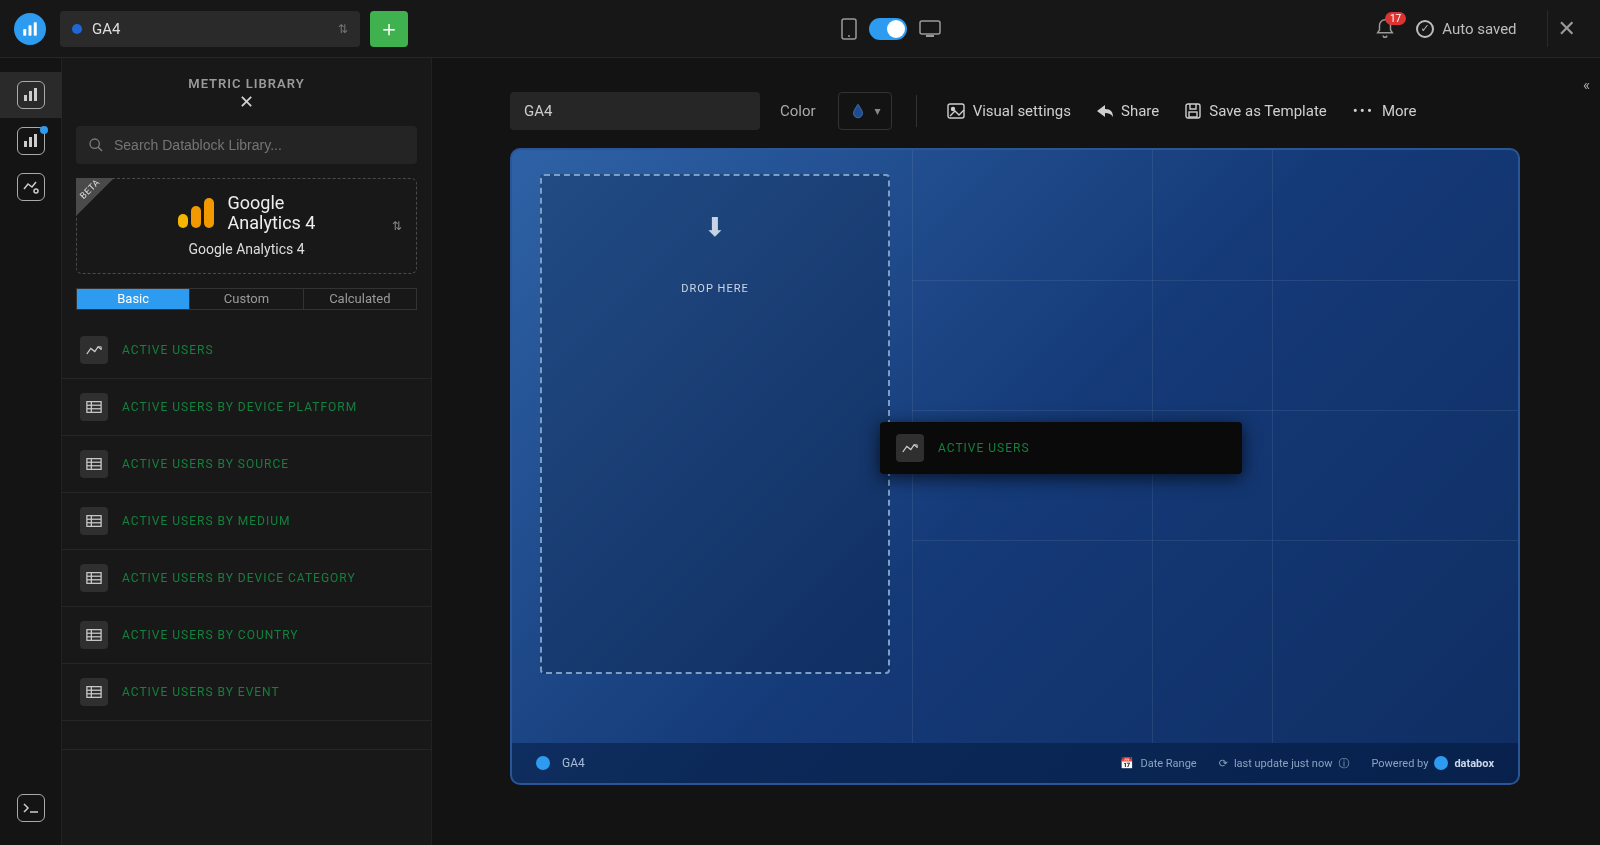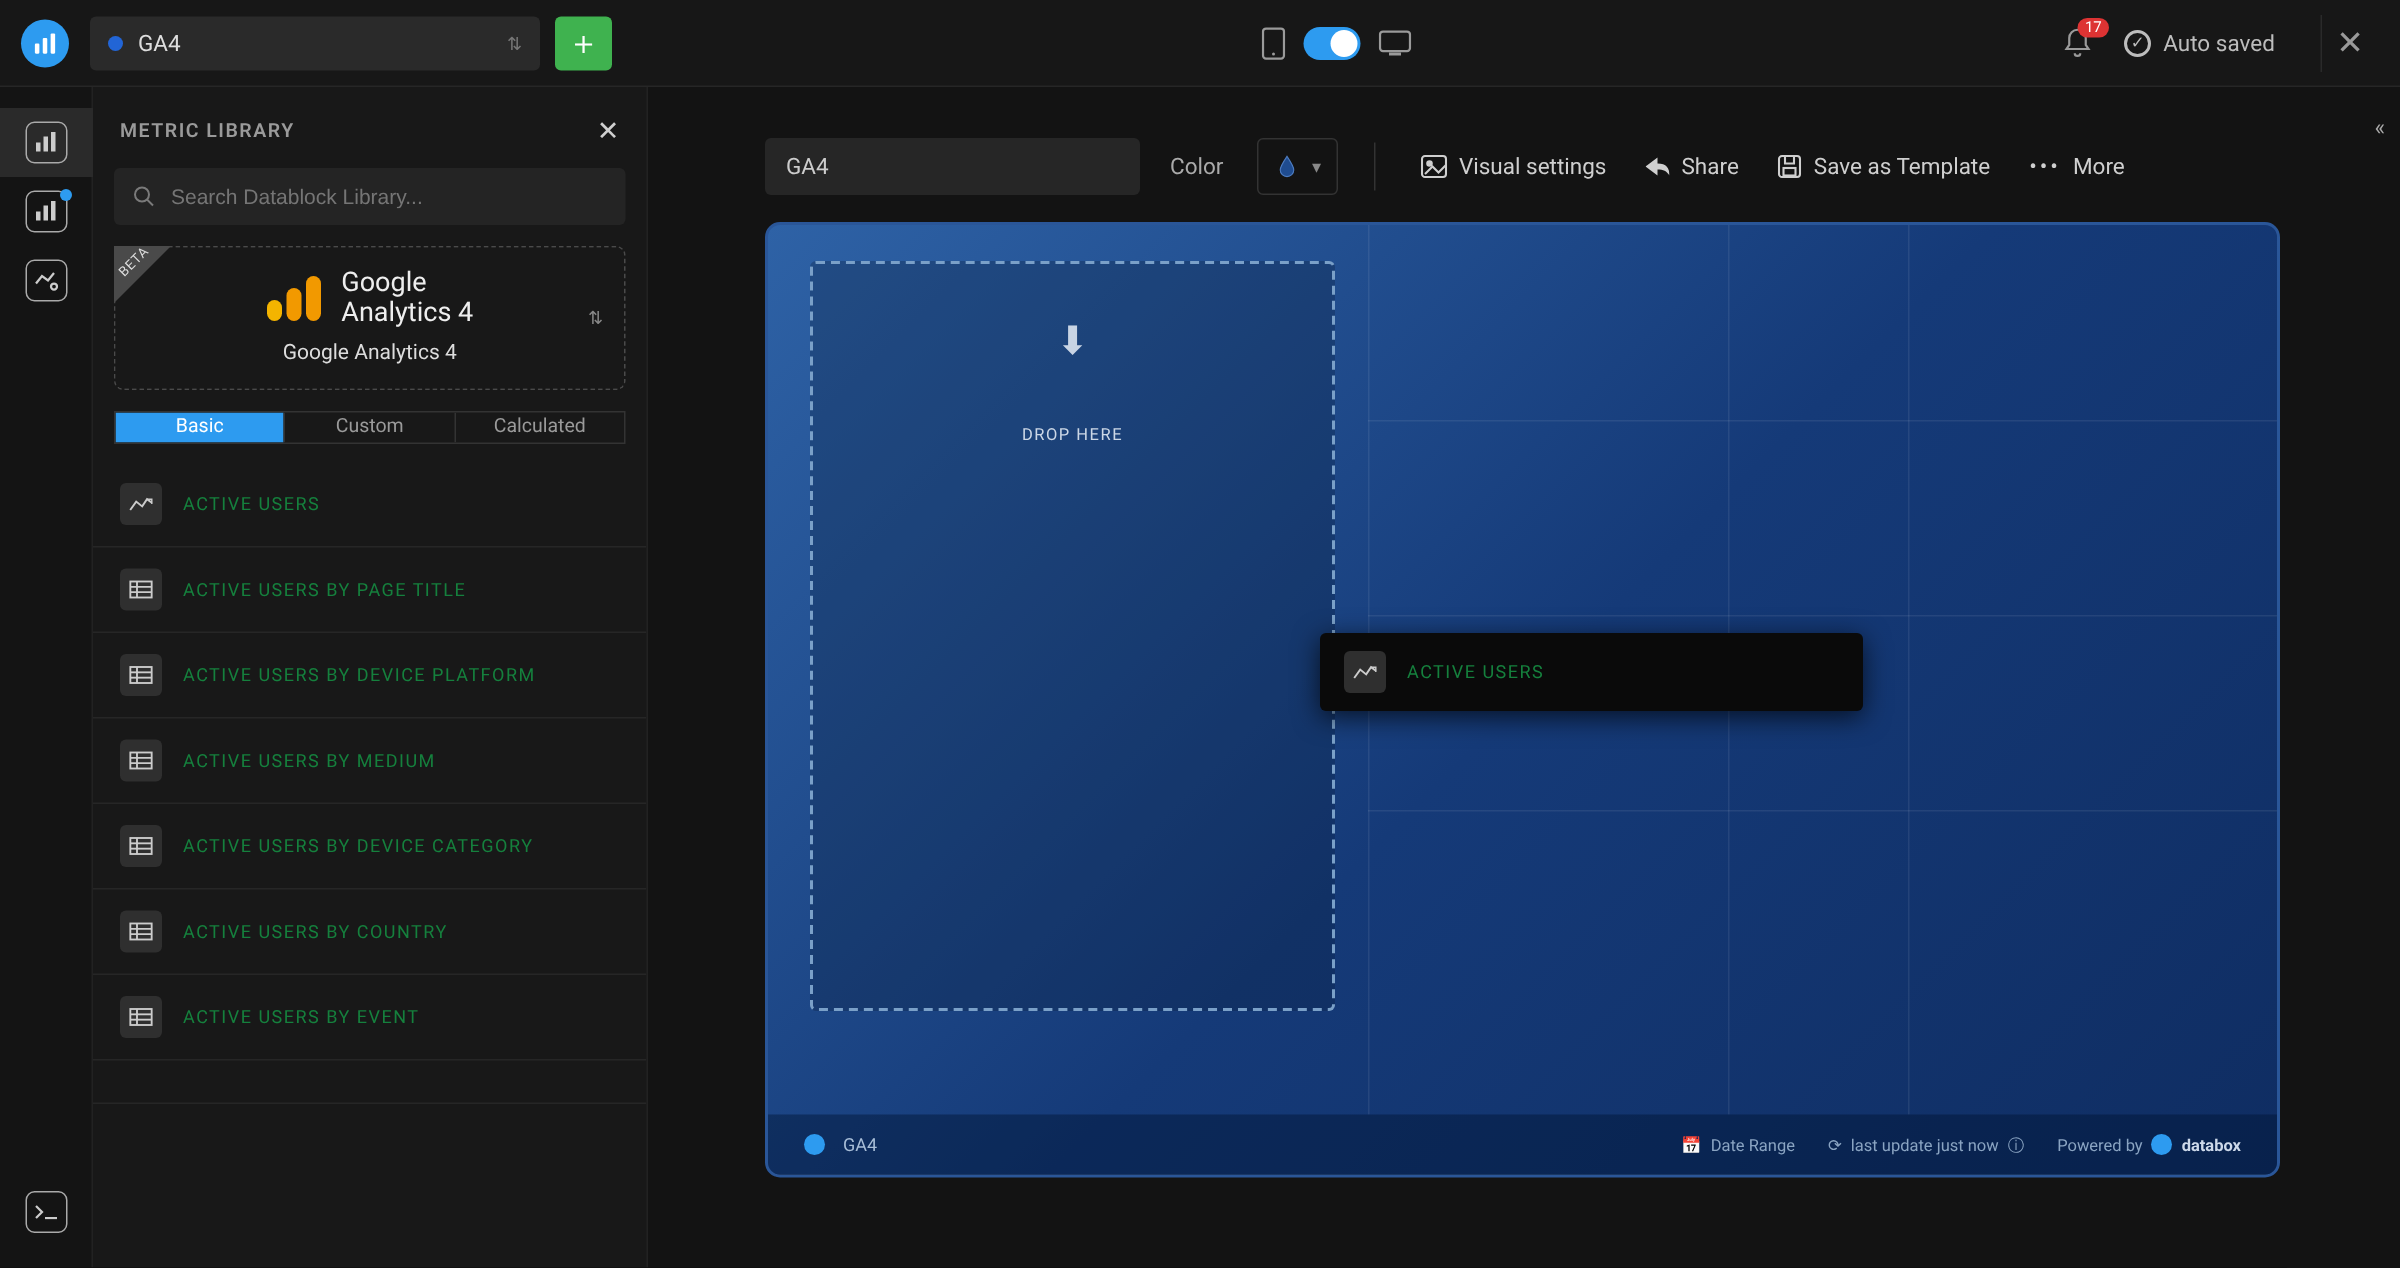--- a/index.html
+++ b/index.html
@@ -21,21 +21,21 @@
   .check-circle{ width:18px;height:18px;border-radius:50%;border:2px solid #bdbdbd; display:flex;align-items:center;justify-content:center;font-size:11px;}
   .close-top{ color:#9a9a9a; font-size:22px; padding:6px 10px; border-left:1px solid #2a2a2a; margin-left:10px;}
   .body { display:flex; height:calc(100% - 58px); }
   .rail { width:62px; background:#141414; display:flex; flex-direction:column; align-items:center; padding-top:14px; gap:0; border-right:1px solid #222;}
   .rail-item{ width:62px; height:46px; display:flex; align-items:center; justify-content:center; position:relative;}
   .rail-item.active{ background:#2a2a2a;}
   .rail-dot{ position:absolute; top:8px; right:14px; width:8px;height:8px;border-radius:50%;background:#2d9bf0;}
   .rail-icon{ width:28px;height:28px;border-radius:6px;border:1.5px solid #aaa; display:flex;align-items:center;justify-content:center;}
   .rail-bottom{ margin-top:auto; margin-bottom:14px;}
   .sidebar { width:370px; background:#181818; display:flex; flex-direction:column; border-right:1px solid #222; position:relative;}
-  .sb-head { display:flex; align-items:center; justify-content:space-between; padding:18px 18px 14px 18px;}
+  .sb-head { display:flex; align-items:center; justify-content:space-between; padding:18px 18px 14px 18px;flex-direction:column;}
   .sb-title { letter-spacing:1px; font-size:13px; color:#9a9a9a; font-weight:600;}
   .sb-close { color:#cfcfcf; font-size:18px;}
   .search { margin:0 14px 14px 14px; background:#242424; border-radius:4px; height:38px; display:flex; align-items:center; padding:0 12px;}
   .search svg{ color:#7a7a7a; margin-right:10px; flex:0 0 auto;}
   .search input{ background:transparent; border:none; outline:none; width:100%; color:#ccc; font-size:14px;}
   .ds-card{ margin:0 14px 14px 14px; border:1px dashed #4a4a4a; border-radius:6px; padding:14px 14px 16px 14px; display:flex; flex-direction:column; align-items:center; position:relative;}
   .beta{ position:absolute; top:-1px; left:-1px; width:0; height:0; border-top:38px solid #4a4a4a; border-right:38px solid transparent;}
   .beta span{ position:absolute; top:-32px; left:2px; transform:rotate(-45deg); font-size:9px; color:#ddd; letter-spacing:0.5px;}
   .galogo{ display:flex; align-items:center; gap:14px; margin-bottom:8px;}
   .galogo .bars{ display:flex; align-items:flex-end; gap:3px; }
@@ -216,32 +216,32 @@
         </div>
         <div class="metric-item">
           <div class="micon">
             <svg class="ico-line" viewBox="0 0 18 14" fill="none" stroke="#ccc" stroke-width="1.4">
               <rect x="1" y="1" width="16" height="12"></rect>
               <line x1="1" y1="5" x2="17" y2="5"></line>
               <line x1="1" y1="9" x2="17" y2="9"></line>
               <line x1="6" y1="1" x2="6" y2="13"></line>
             </svg>
           </div>
-          <div class="metric-label">ACTIVE USERS BY PAGE TITLE</div>
-        </div>
-        <div class="metric-item">
-          <div class="micon">
-            <svg class="ico-line" viewBox="0 0 18 14" fill="none" stroke="#ccc" stroke-width="1.4">
-              <rect x="1" y="1" width="16" height="12"></rect>
-              <line x1="1" y1="5" x2="17" y2="5"></line>
-              <line x1="1" y1="9" x2="17" y2="9"></line>
-              <line x1="6" y1="1" x2="6" y2="13"></line>
-            </svg>
-          </div>
           <div class="metric-label">ACTIVE USERS BY DEVICE PLATFORM</div>
+        </div>
+        <div class="metric-item">
+          <div class="micon">
+            <svg class="ico-line" viewBox="0 0 18 14" fill="none" stroke="#ccc" stroke-width="1.4">
+              <rect x="1" y="1" width="16" height="12"></rect>
+              <line x1="1" y1="5" x2="17" y2="5"></line>
+              <line x1="1" y1="9" x2="17" y2="9"></line>
+              <line x1="6" y1="1" x2="6" y2="13"></line>
+            </svg>
+          </div>
+          <div class="metric-label">ACTIVE USERS BY SOURCE</div>
         </div>
         <div class="metric-item">
           <div class="micon">
             <svg class="ico-line" viewBox="0 0 18 14" fill="none" stroke="#ccc" stroke-width="1.4">
               <rect x="1" y="1" width="16" height="12"></rect>
               <line x1="1" y1="5" x2="17" y2="5"></line>
               <line x1="1" y1="9" x2="17" y2="9"></line>
               <line x1="6" y1="1" x2="6" y2="13"></line>
             </svg>
           </div>

